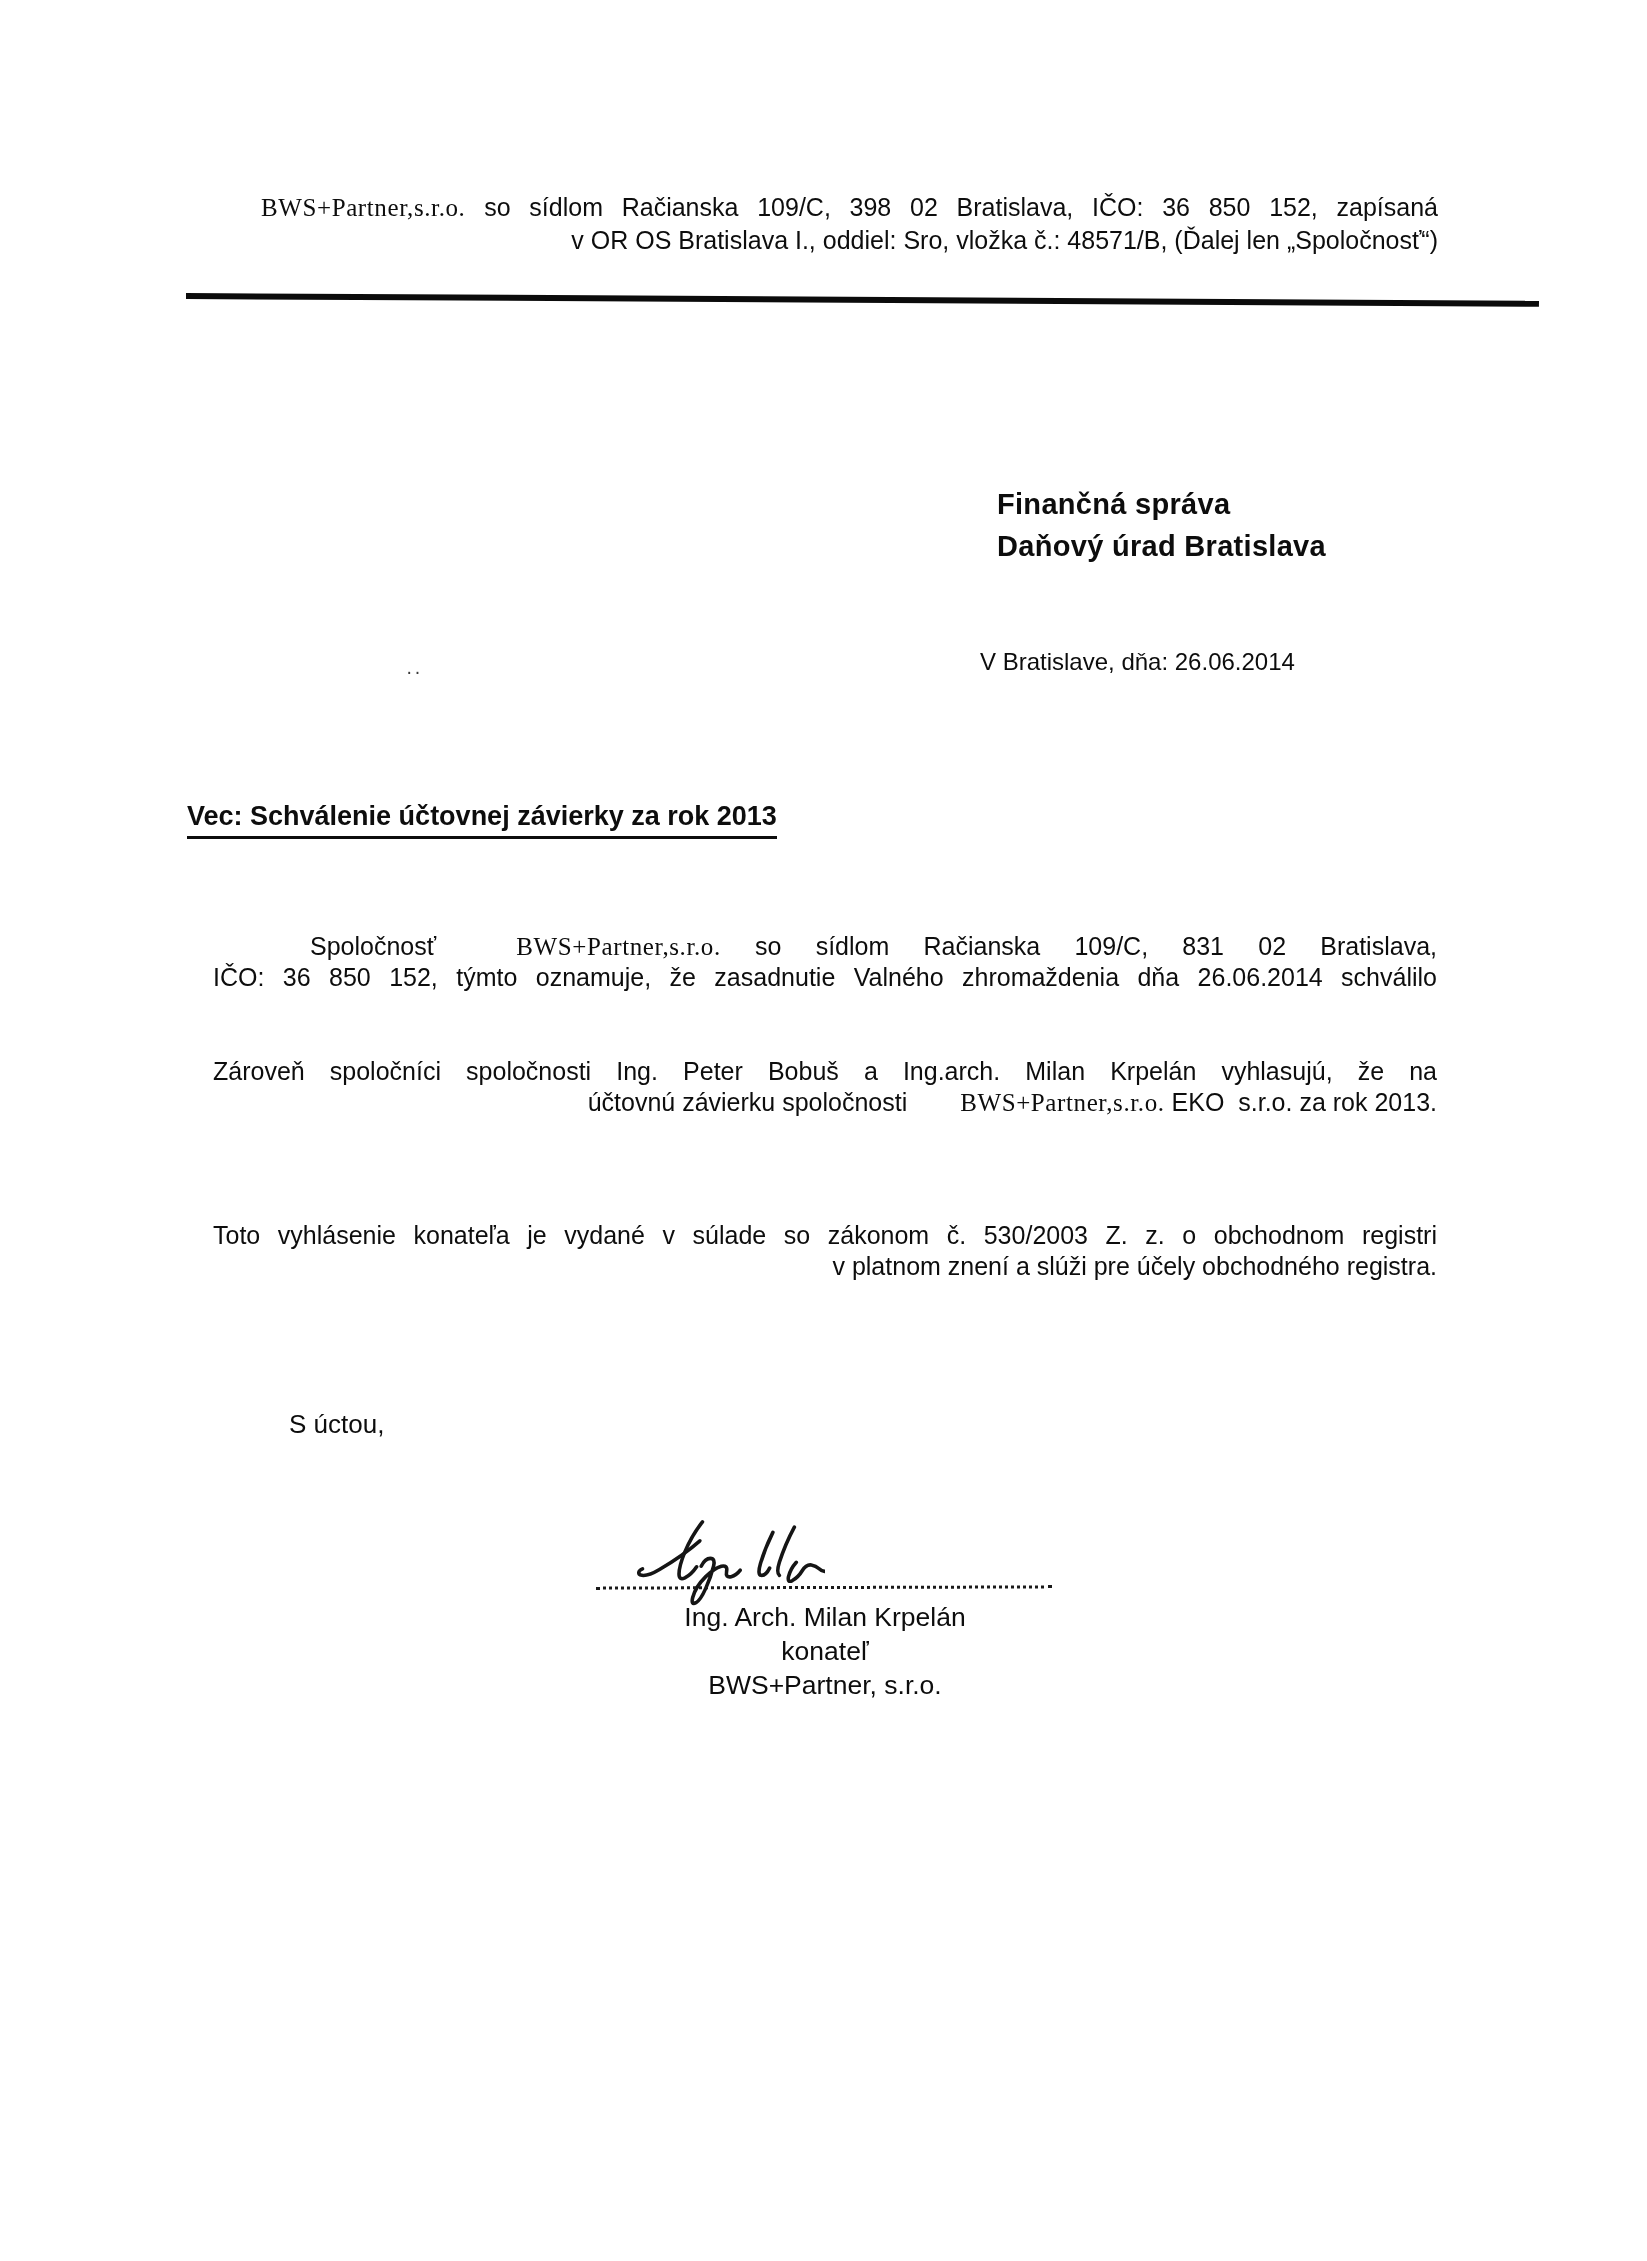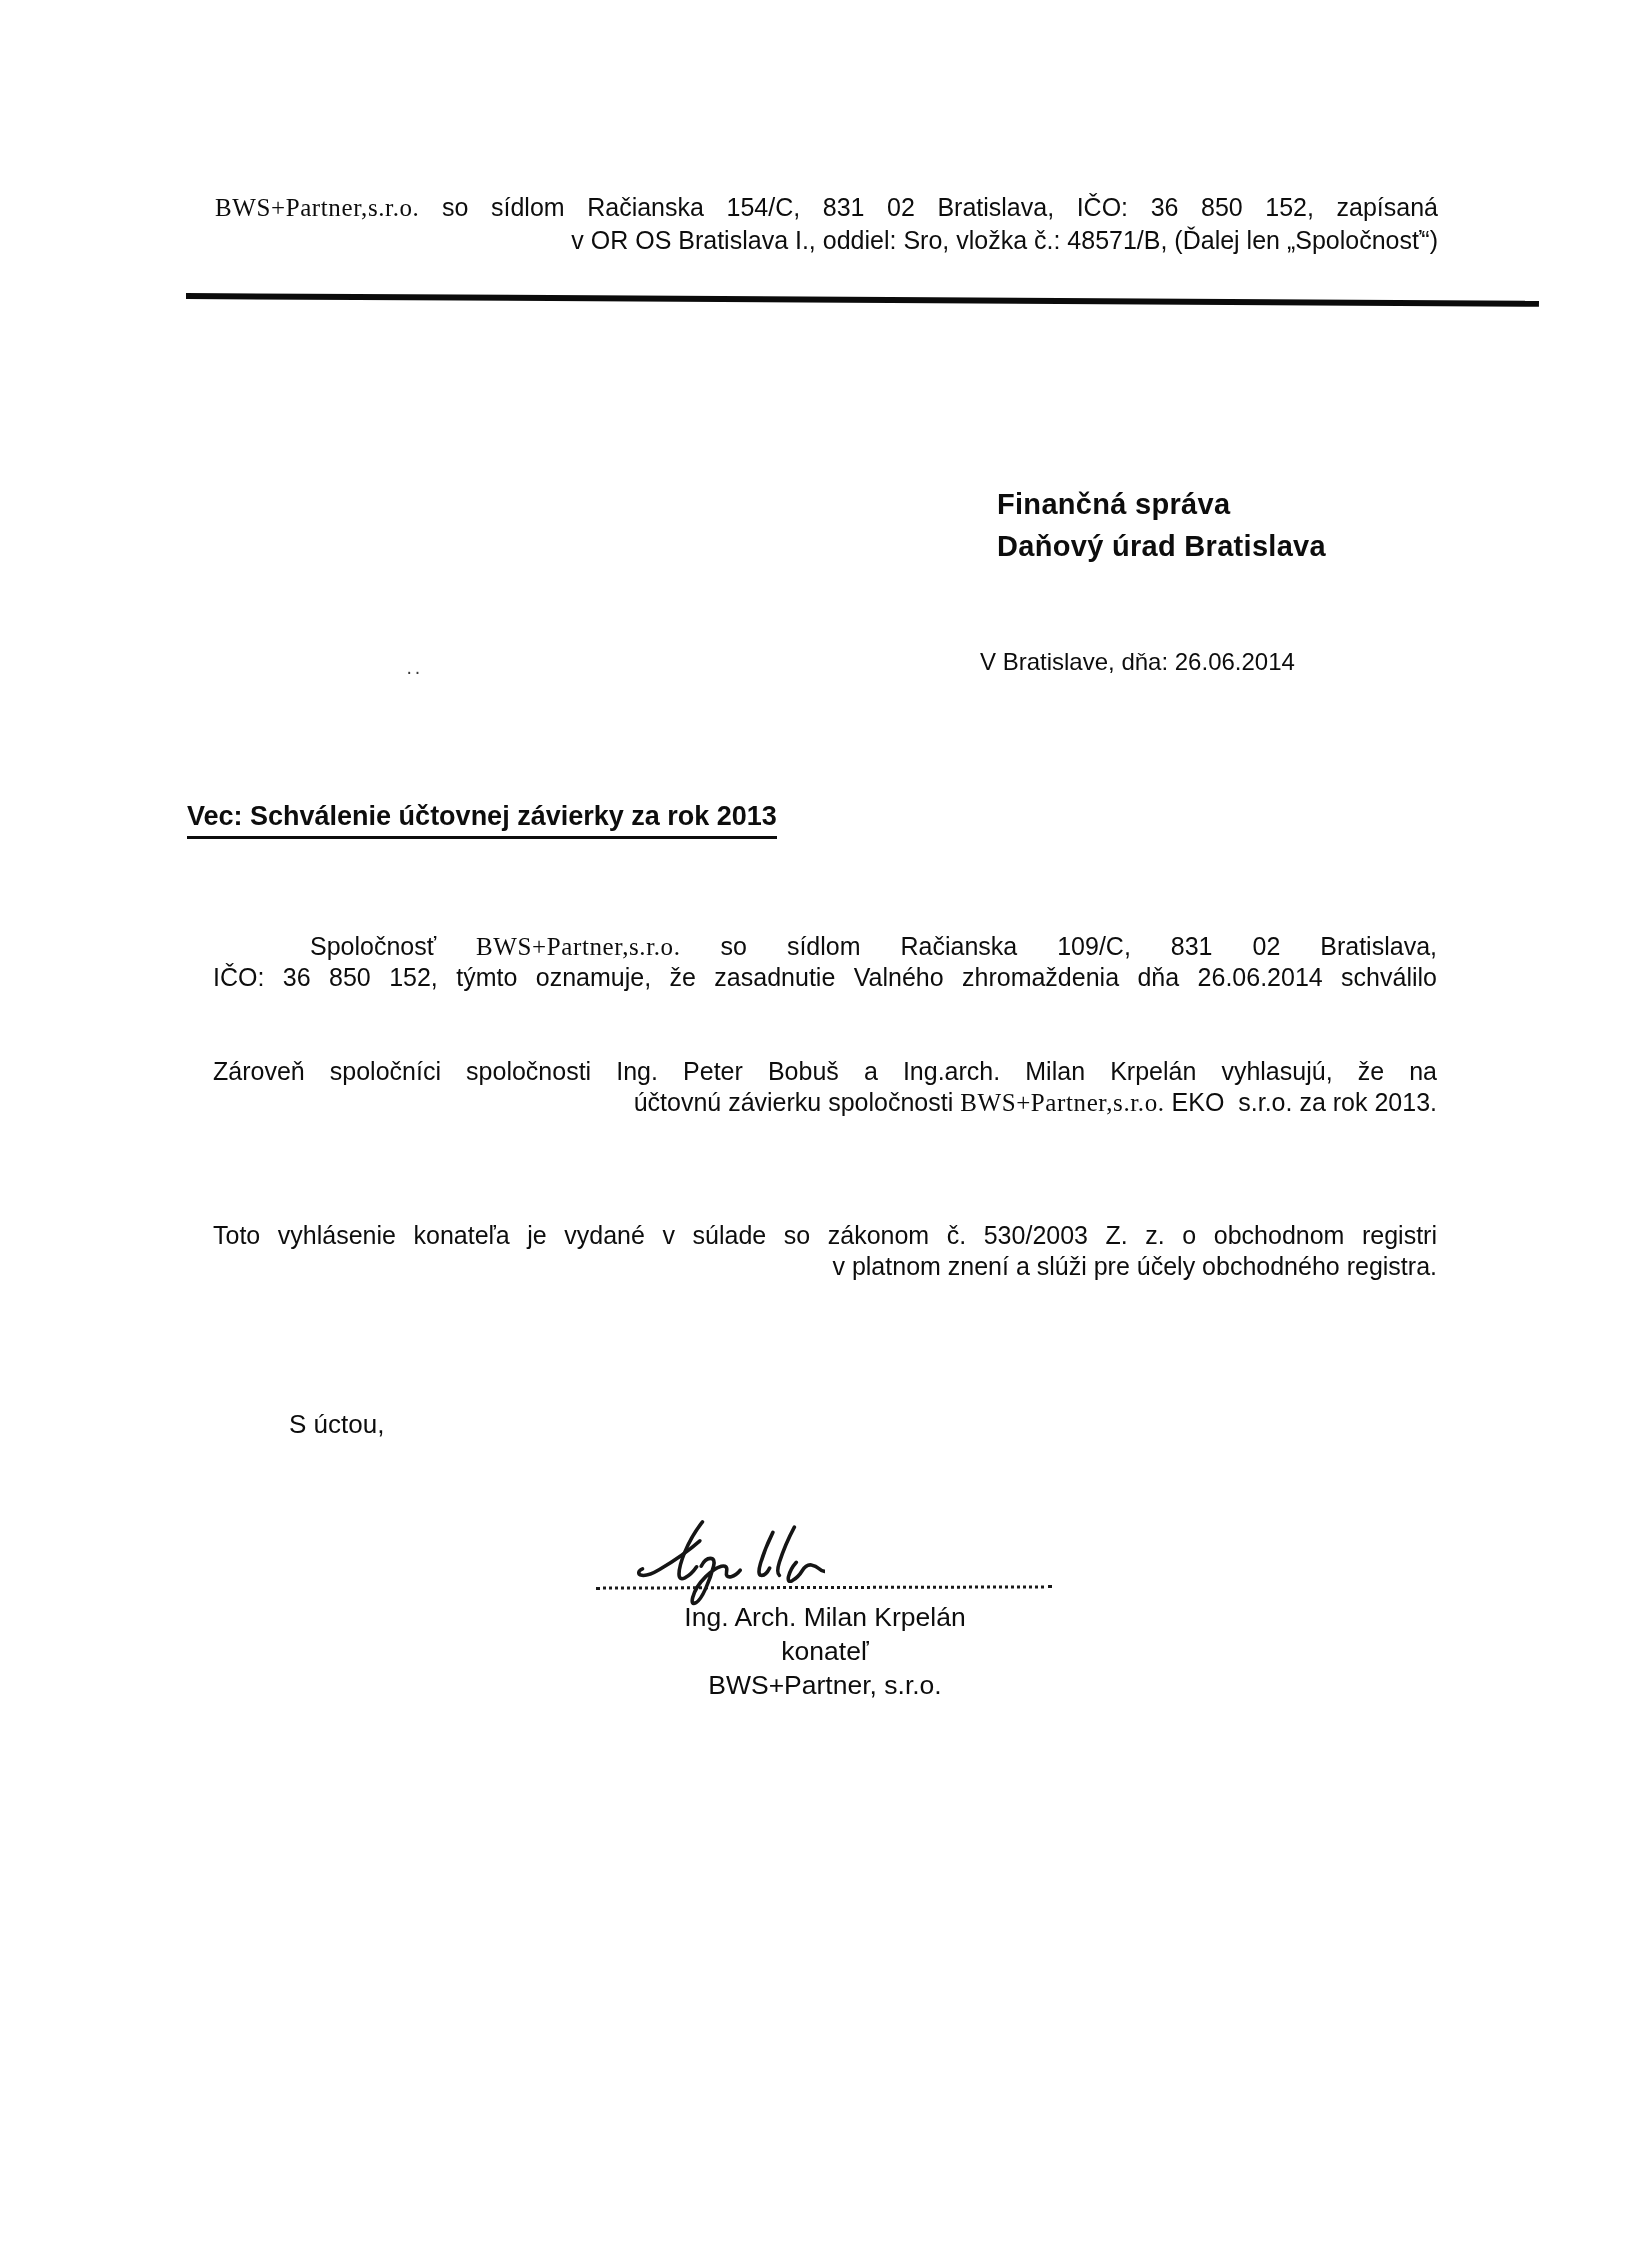--- a/index.html
+++ b/index.html
@@ -10,21 +10,21 @@
   .page {
     position: relative;
     width: 1647px;
     height: 2261px;
     background: #ffffff;
     overflow: hidden;
     font-family: "Liberation Sans", "DejaVu Sans", sans-serif;
     color: #0d0d0d;
   }
   .sans { font-family: "Liberation Sans", "DejaVu Sans", sans-serif; }
-  .serif { font-family: "Liberation Serif", "DejaVu Serif", serif; letter-spacing: 0.6px; }
+  .serif { font-family: "Liberation Serif", "DejaVu Serif", serif; letter-spacing: 0.6px; margin-left: 46px; }
 
   
   .header {
     position: absolute;
     left: 215px; top: 191px;
     width: 1223px;
     font-size: 25px;
     line-height: 32px;
   }
   .rule {
@@ -121,21 +121,21 @@
     font-size: 26.5px;
     line-height: 34px;
   }
 </style>
 </head>
 <body>
 
 <div class="page">
 
   <div class="header">
-      <div class="tline just"><span class="serif">BWS+Partner,s.r.o.</span><span class="sans"> so sídlom Račianska 154/C, 831 02 Bratislava, IČO: 36 850 152, zapísaná</span></div>
+      <div class="tline just"><span class="serif">BWS+Partner,s.r.o.</span><span class="sans"> so sídlom Račianska 109/C, 398 02 Bratislava, IČO: 36 850 152, zapísaná</span></div>
       <div class="tline last"><span class="sans">v OR OS Bratislava I., oddiel: Sro, vložka č.: 48571/B, (Ďalej len „Spoločnosť“)</span></div>
     </div>
 
   <div class="rule"></div>
 
   <div class="recipient">
     <div>Finančná správa</div>
     <div>Daňový úrad Bratislava</div>
   </div>
 

